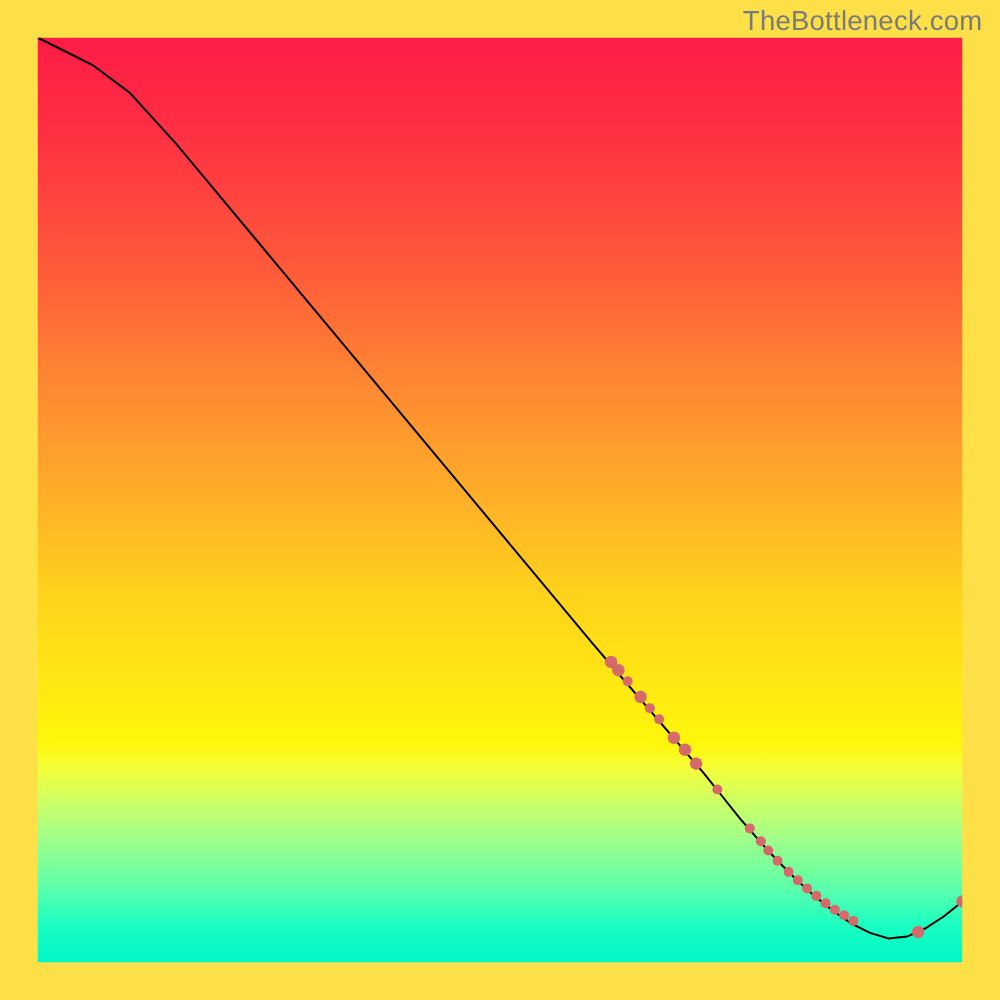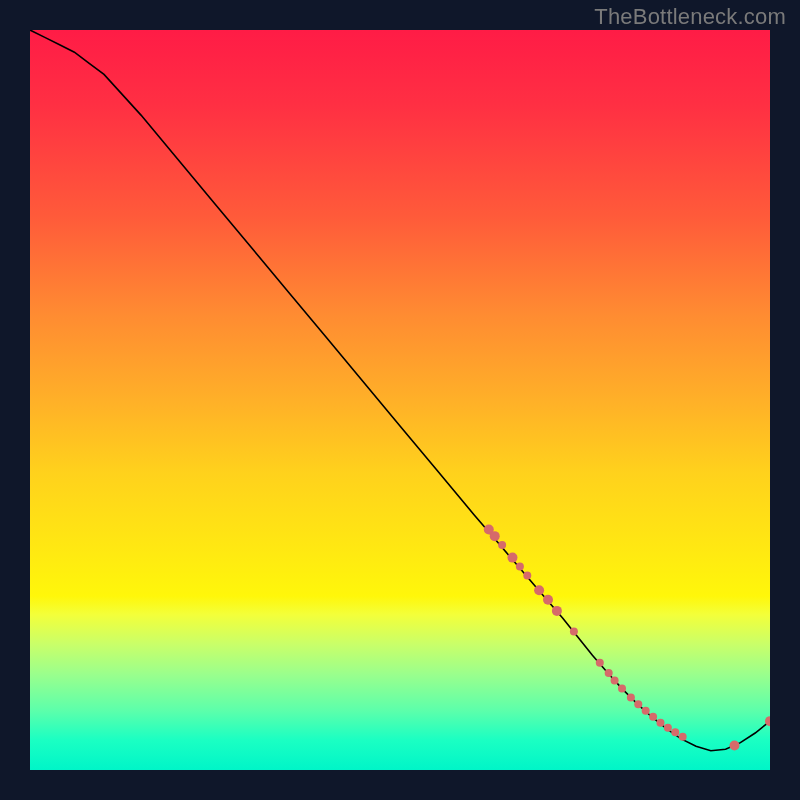--- a/index.html
+++ b/index.html
@@ -8,21 +8,21 @@
     width: 800px;
     height: 800px;
     background: #000;
     font-family: Arial, Helvetica, sans-serif;
     overflow: hidden;
   }
   .frame {
     position: relative;
     width: 800px;
     height: 800px;
-    background: #0f172a;
+    background: #fde047;
   }
   .watermark {
     position: absolute;
     top: 4px;
     right: 14px;
     color: #7a7a7a;
     font-size: 22px;
     font-weight: 500;
     letter-spacing: 0.2px;
     z-index: 3;

